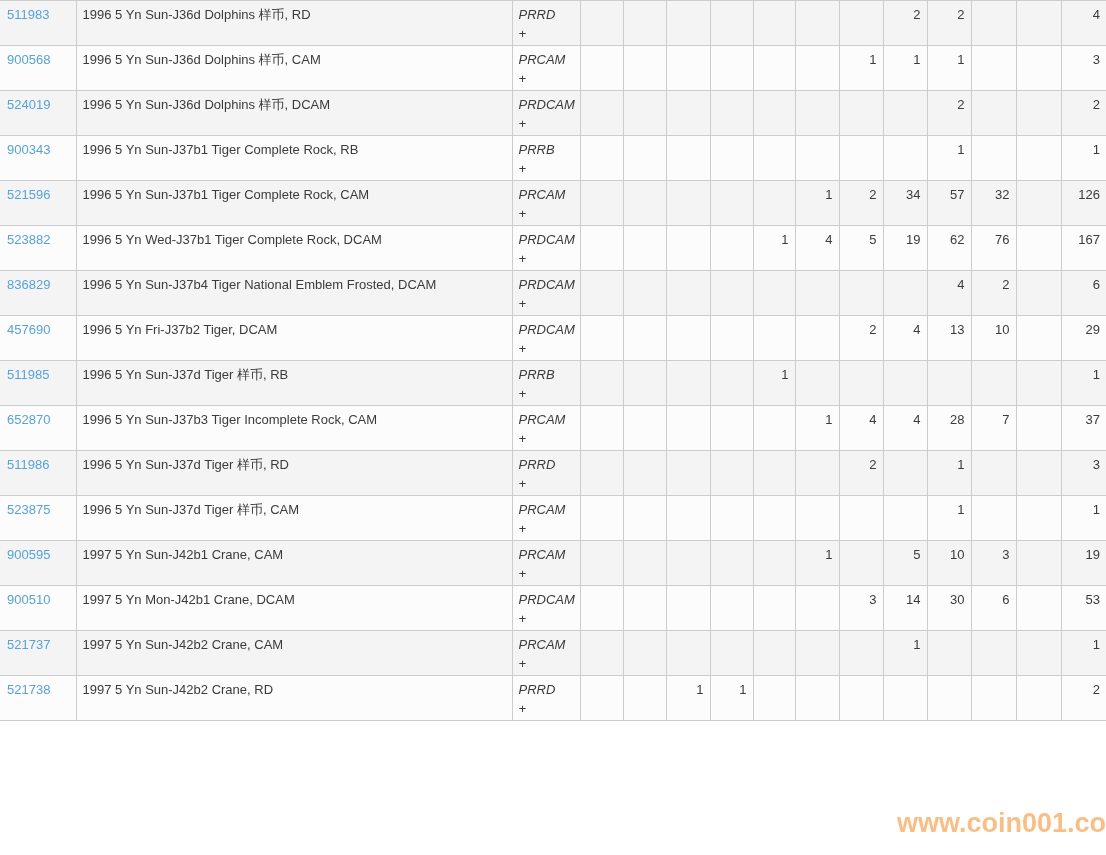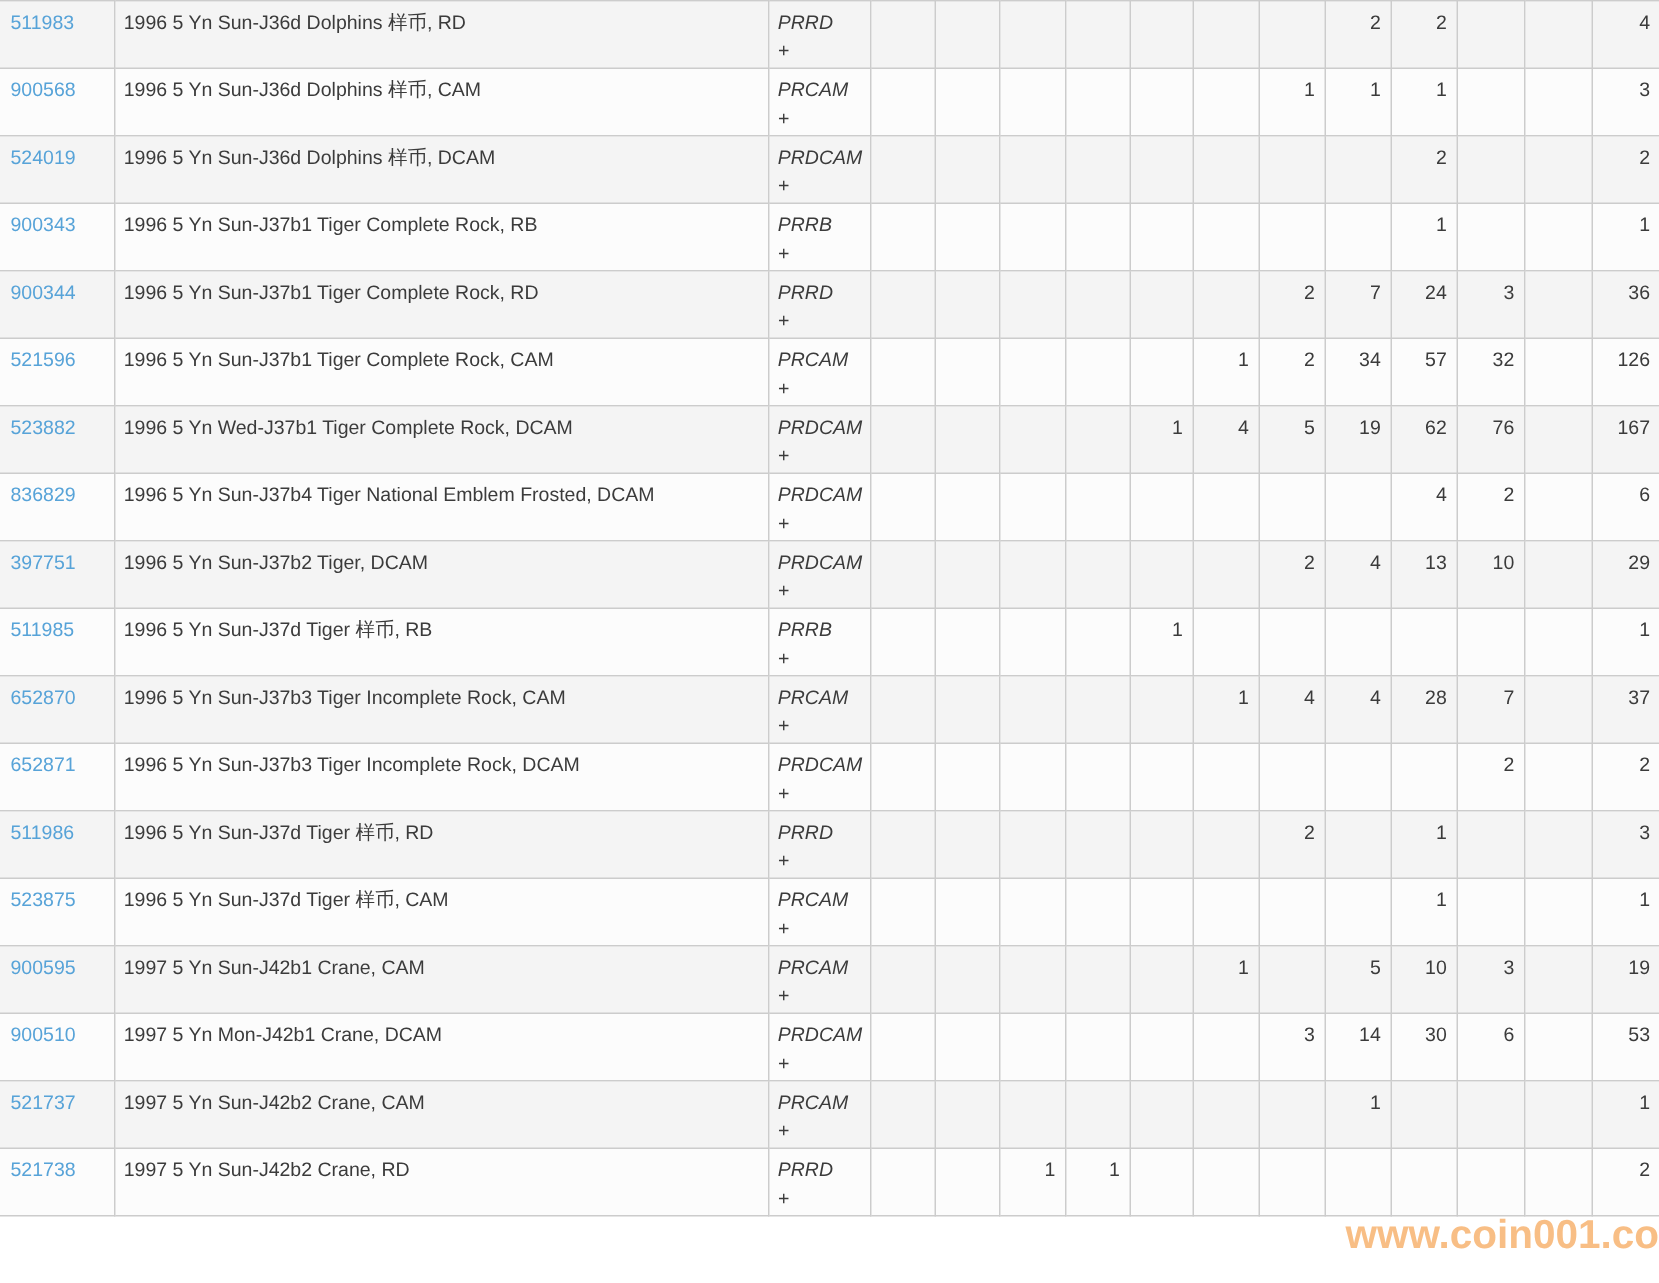--- a/index.html
+++ b/index.html
@@ -152,40 +152,20 @@
     <td class="num g"></td>
     <td class="num g"></td>
     <td class="num g"></td>
     <td class="num g"></td>
     <td class="num g">1</td>
     <td class="num g"></td>
     <td class="num g"></td>
     <td class="num total">1</td>
   </tr>
 
-  <tr>
-    <td class="id"><a href="#">900344</a></td>
-    <td class="desc">1996 5 Yn Sun-J37b1 Tiger Complete Rock, RD</td>
-    <td class="desig">
-      <span class="d1">PRRD</span>
-      <span class="d2">+</span>
-    </td>
-    <td class="num g"></td>
-    <td class="num g"></td>
-    <td class="num g"></td>
-    <td class="num g"></td>
-    <td class="num g"></td>
-    <td class="num g"></td>
-    <td class="num g">2</td>
-    <td class="num g">7</td>
-    <td class="num g">24</td>
-    <td class="num g">3</td>
-    <td class="num g"></td>
-    <td class="num total">36</td>
-  </tr>
 
   <tr>
     <td class="id"><a href="#">521596</a></td>
     <td class="desc">1996 5 Yn Sun-J37b1 Tiger Complete Rock, CAM</td>
     <td class="desig">
       <span class="d1">PRCAM</span>
       <span class="d2">+</span>
     </td>
     <td class="num g"></td>
     <td class="num g"></td>
@@ -237,22 +217,22 @@
     <td class="num g"></td>
     <td class="num g"></td>
     <td class="num g"></td>
     <td class="num g">4</td>
     <td class="num g">2</td>
     <td class="num g"></td>
     <td class="num total">6</td>
   </tr>
 
   <tr>
-    <td class="id"><a href="#">397751</a></td>
-    <td class="desc">1996 5 Yn Sun-J37b2 Tiger, DCAM</td>
+    <td class="id"><a href="#">457690</a></td>
+    <td class="desc">1996 5 Yn Fri-J37b2 Tiger, DCAM</td>
     <td class="desig">
       <span class="d1">PRDCAM</span>
       <span class="d2">+</span>
     </td>
     <td class="num g"></td>
     <td class="num g"></td>
     <td class="num g"></td>
     <td class="num g"></td>
     <td class="num g"></td>
     <td class="num g"></td>
@@ -299,40 +279,20 @@
     <td class="num g"></td>
     <td class="num g">1</td>
     <td class="num g">4</td>
     <td class="num g">4</td>
     <td class="num g">28</td>
     <td class="num g">7</td>
     <td class="num g"></td>
     <td class="num total">37</td>
   </tr>
 
-  <tr>
-    <td class="id"><a href="#">652871</a></td>
-    <td class="desc">1996 5 Yn Sun-J37b3 Tiger Incomplete Rock, DCAM</td>
-    <td class="desig">
-      <span class="d1">PRDCAM</span>
-      <span class="d2">+</span>
-    </td>
-    <td class="num g"></td>
-    <td class="num g"></td>
-    <td class="num g"></td>
-    <td class="num g"></td>
-    <td class="num g"></td>
-    <td class="num g"></td>
-    <td class="num g"></td>
-    <td class="num g"></td>
-    <td class="num g"></td>
-    <td class="num g">2</td>
-    <td class="num g"></td>
-    <td class="num total">2</td>
-  </tr>
 
   <tr>
     <td class="id"><a href="#">511986</a></td>
     <td class="desc">1996 5 Yn Sun-J37d Tiger 样币, RD</td>
     <td class="desig">
       <span class="d1">PRRD</span>
       <span class="d2">+</span>
     </td>
     <td class="num g"></td>
     <td class="num g"></td>

